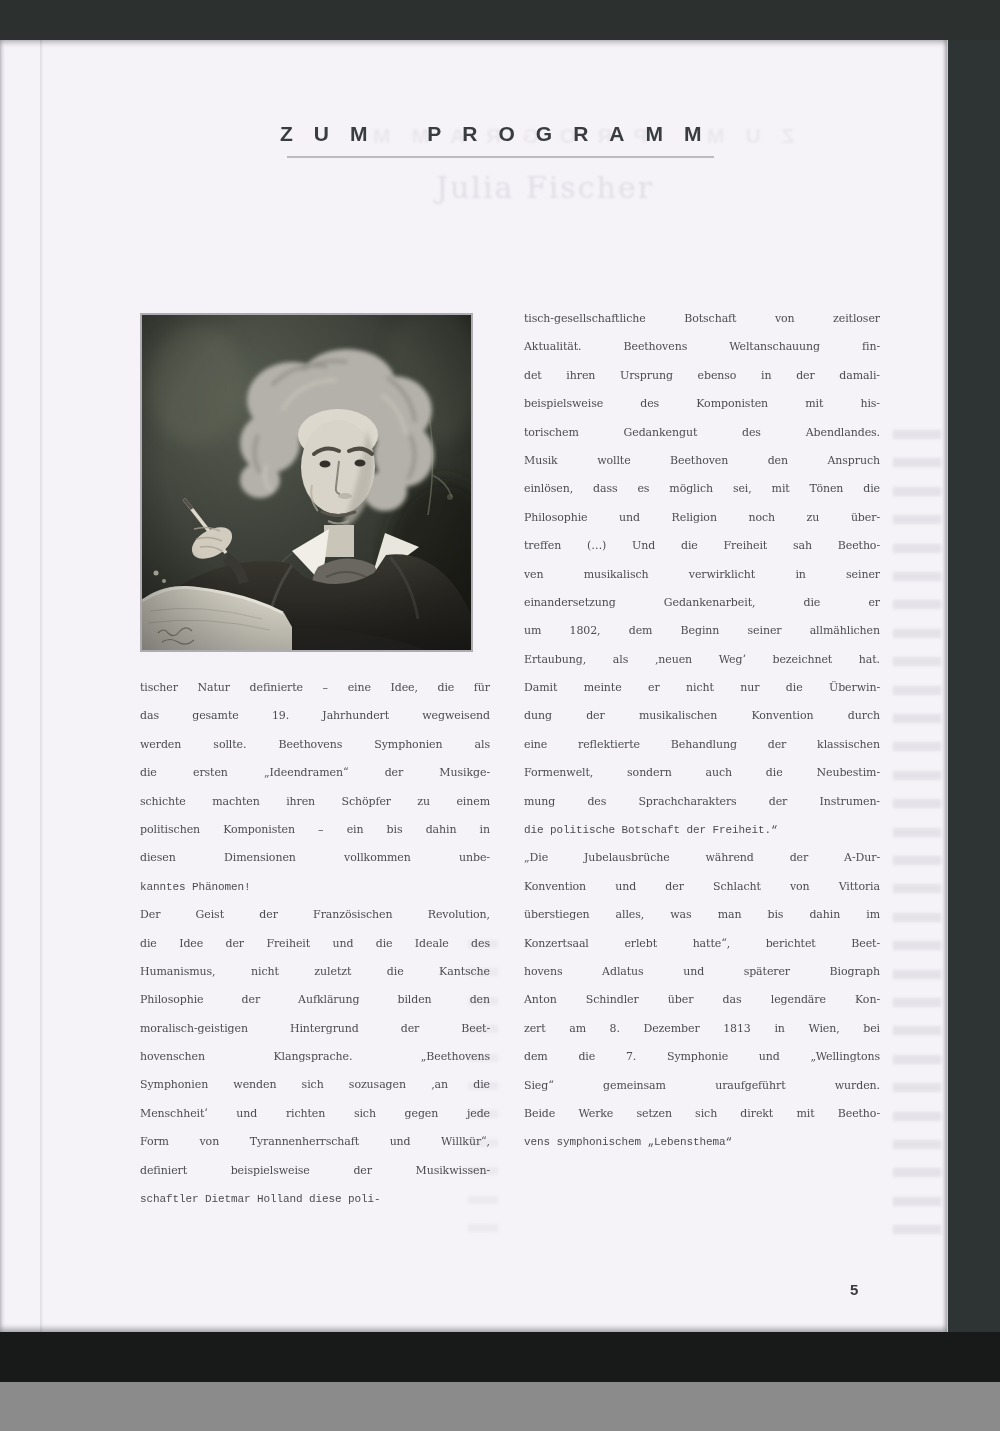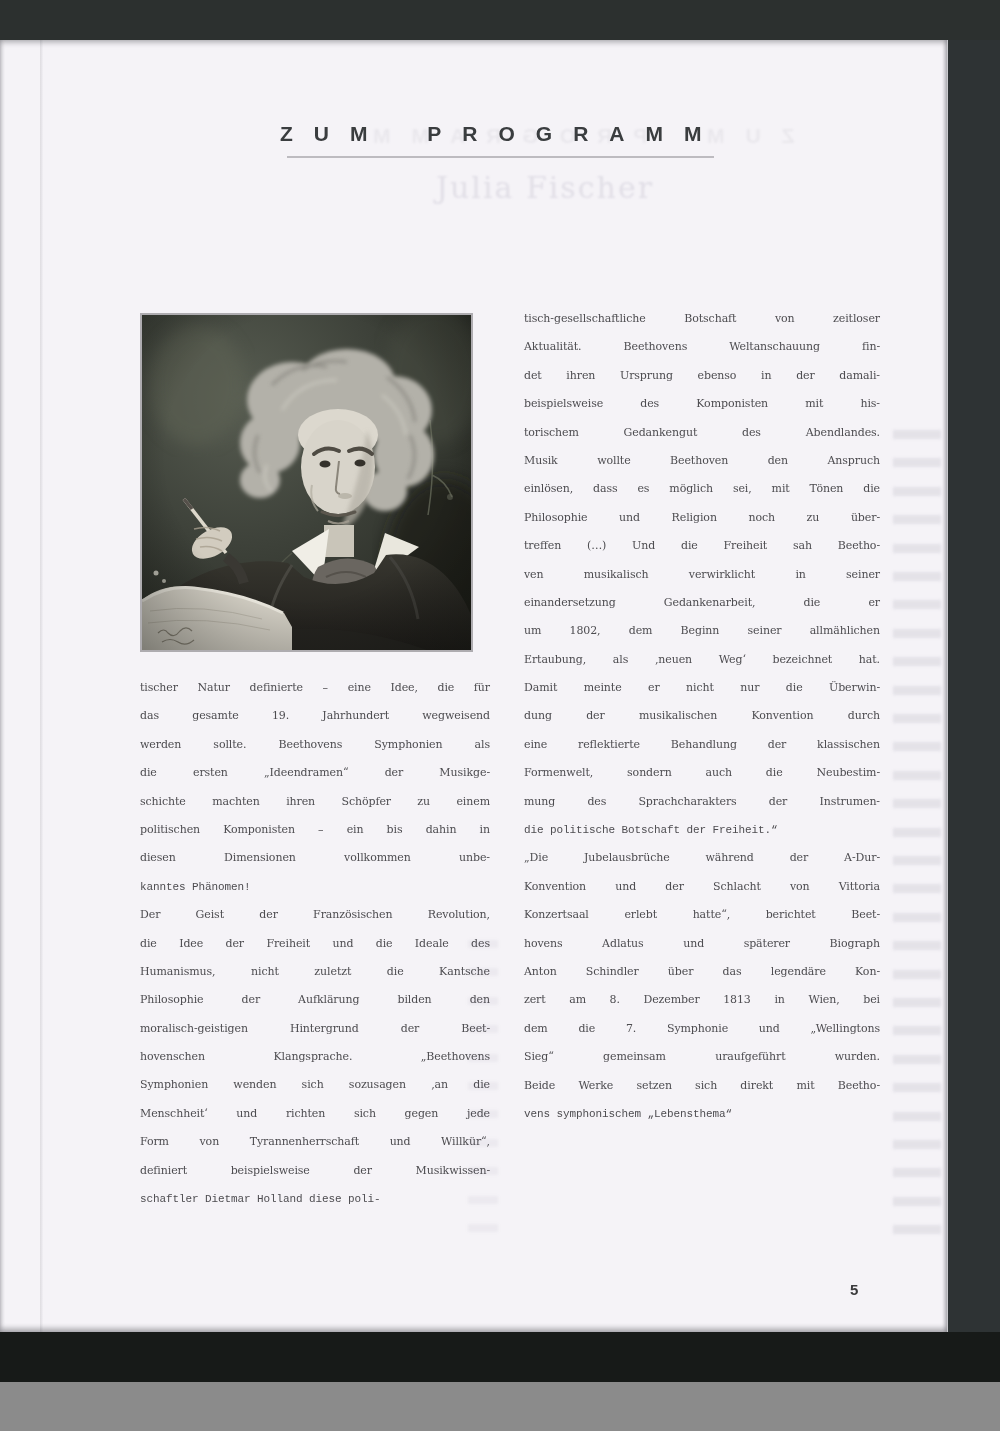--- a/index.html
+++ b/index.html
@@ -211,20 +211,21 @@
       <div class="tline">um 1802, dem Beginn seiner allmählichen</div>
       <div class="tline">Ertaubung, als ‚neuen Weg‘ bezeichnet hat.</div>
       <div class="tline">Damit meinte er nicht nur die Überwin-</div>
       <div class="tline">dung der musikalischen Konvention durch</div>
       <div class="tline">eine reflektierte Behandlung der klassischen</div>
       <div class="tline">Formenwelt, sondern auch die Neubestim-</div>
       <div class="tline">mung des Sprachcharakters der Instrumen-</div>
       <div class="tline last">die politische Botschaft der Freiheit.“</div>
       <div class="tline">„Die Jubelausbrüche während der A-Dur-</div>
       <div class="tline">Konvention und der Schlacht von Vittoria</div>
+      <div class="tline">überstiegen alles, was man bis dahin im</div>
       <div class="tline">Konzertsaal erlebt hatte“, berichtet Beet-</div>
       <div class="tline">hovens Adlatus und späterer Biograph</div>
       <div class="tline">Anton Schindler über das legendäre Kon-</div>
       <div class="tline">zert am 8. Dezember 1813 in Wien, bei</div>
       <div class="tline">dem die 7. Symphonie und „Wellingtons</div>
       <div class="tline">Sieg“ gemeinsam uraufgeführt wurden.</div>
       <div class="tline">Beide Werke setzen sich direkt mit Beetho-</div>
       <div class="tline last">vens symphonischem „Lebensthema“</div>
     </div>
 

